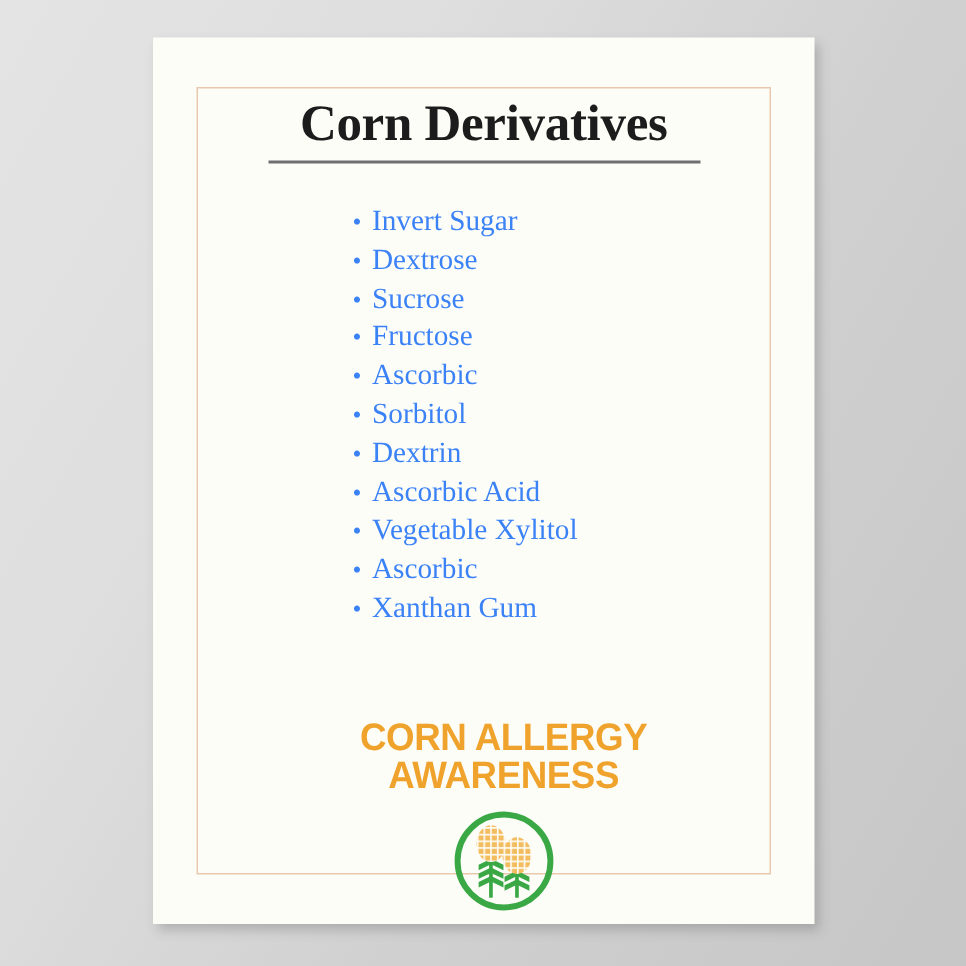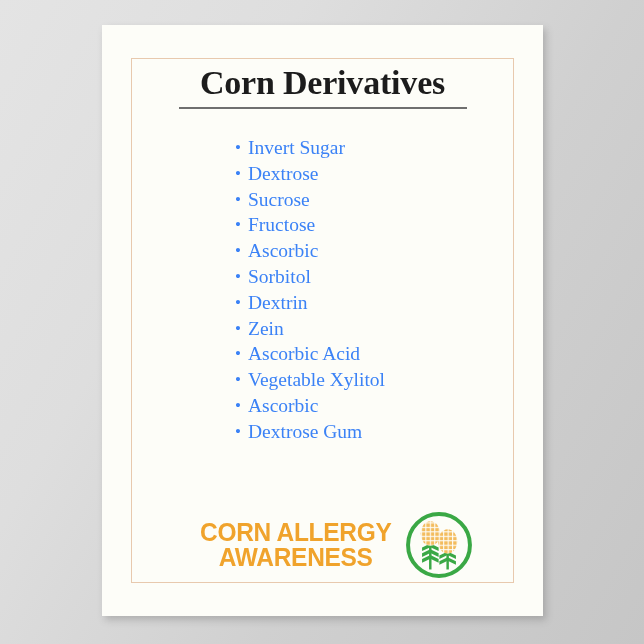--- a/index.html
+++ b/index.html
@@ -98,20 +98,21 @@
     position: absolute;
     left: 0;
     right: 0;
     bottom: 32px;
     height: 78px;
     display: flex;
     align-items: center;
     justify-content: center;
     gap: 8px;
     padding-left: 26px;
+    flex-direction: column;
   }
   #logo-wordmark {
     text-align: center;
     font-family: "Liberation Sans", sans-serif;
     font-weight: bold;
     font-style: normal;
     color: #f0a32c;
     letter-spacing: -0.3px;
     line-height: 0.98;
   }
@@ -169,39 +170,36 @@
       </div>
 
       <div class="list-item">
         <span class="list-bullet">•</span><span class="list-label">Sorbitol</span>
       </div>
 
       <div class="list-item">
         <span class="list-bullet">•</span><span class="list-label">Dextrin</span>
       </div>
 
-      <div class="list-item">
-        <span class="list-bullet">•</span><span class="list-label">Zein</span>
-      </div>
 
       <div class="list-item">
         <span class="list-bullet">•</span><span class="list-label">Ascorbic Acid</span>
       </div>
 
       <div class="list-item">
         <span class="list-bullet">•</span><span class="list-label">Vegetable Xylitol</span>
       </div>
 
 
       <div class="list-item">
         <span class="list-bullet">•</span><span class="list-label">Ascorbic</span>
       </div>
 
       <div class="list-item">
-        <span class="list-bullet">•</span><span class="list-label">Dextrose Gum</span>
+        <span class="list-bullet">•</span><span class="list-label">Xanthan Gum</span>
       </div>
 
     </div>
 
     <div id="logo-block">
 
       <div id="logo-wordmark">
         <span id="logo-line-1">CORN ALLERGY</span>
         <span id="logo-line-2">AWARENESS</span>
       </div>

